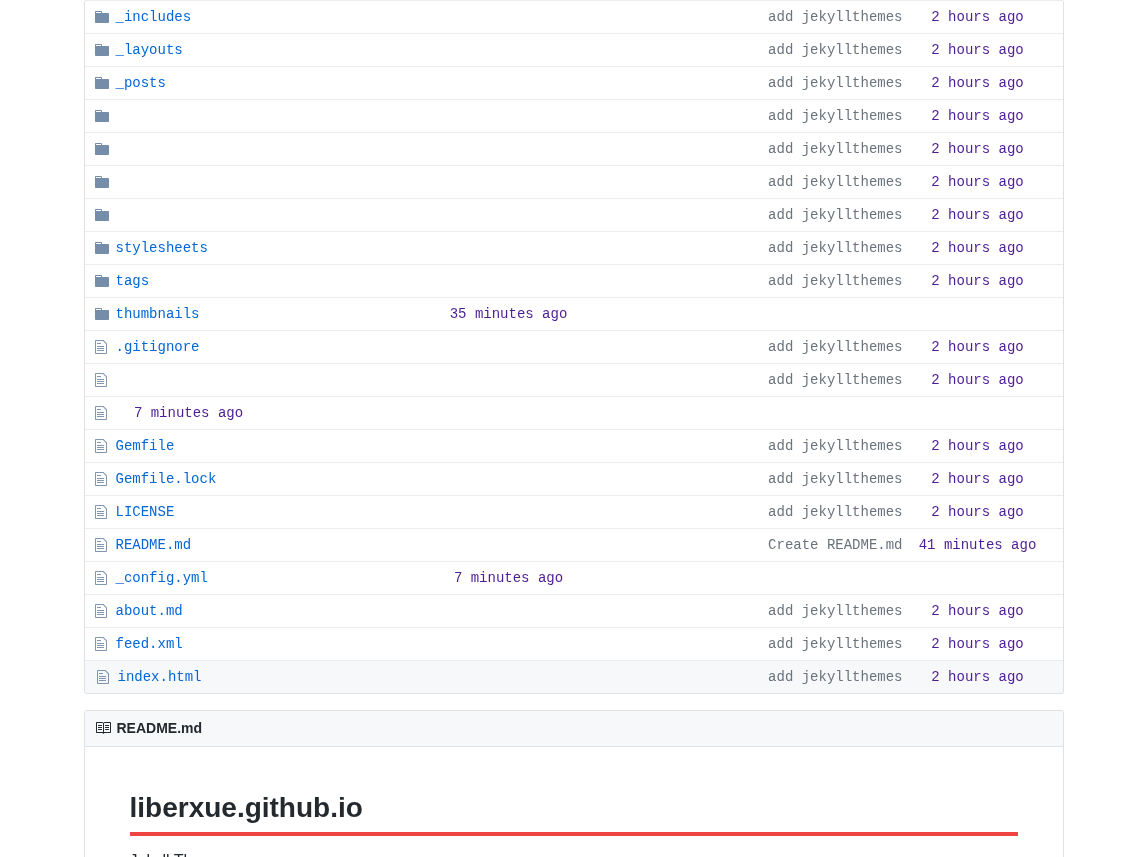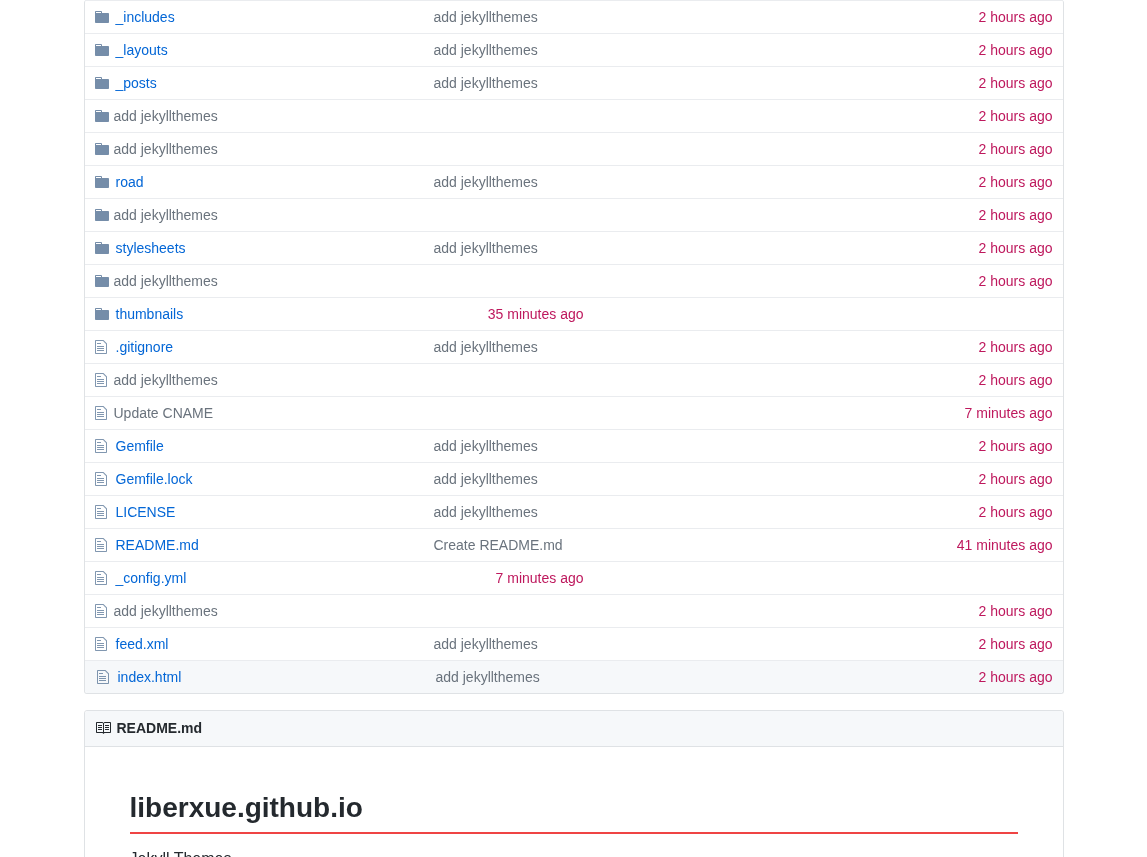--- a/index.html
+++ b/index.html
@@ -10,20 +10,21 @@
       background: #fff;
     }
     .container {
       width: 980px;
       margin: 0 auto;
     }
     .file-list {
       border: 1px solid #dfe2e5;
       border-radius: 3px;
       border-top: none;
+      font-family: Liberation Mono, monospace;
     }
     .file-row {
       display: flex;
       align-items: center;
       padding: 6px 10px;
       border-top: 1px solid #eaecef;
       line-height: 20px;
     }
     .file-row.last {
       background-color: #f6f8fa;
@@ -37,29 +38,30 @@
       margin-right: 2px;
     }
     .name-cell {
       width: 320px;
       flex-shrink: 0;
       padding-left: 2px;
     }
     .message-cell {
       flex: 1;
       color: #6a737d;
+      text-align: right;
     }
     .message-cell a {
       color: #6a737d;
       text-decoration: none;
     }
     .age-cell {
       width: 150px;
-      text-align: right;
-      color: #be185d;
+      text-align: center;
+      color: #4c1d95;
     }
     .name-link {
       color: #0366d6;
       text-decoration: none;
     }
     .octicon {
       fill: rgba(3,47,98,0.55);
       vertical-align: text-bottom;
     }
     .octicon-file {
@@ -84,21 +86,21 @@
       margin-right: 6px;
       fill: #24292e;
     }
     .readme-content {
       padding: 45px;
     }
     .readme-content h1 {
       font-size: 2em;
       font-weight: 600;
       padding-bottom: 0.3em;
-      border-bottom: 2px solid #ef4444;
+      border-bottom: 4px solid #ef4444;
       margin-bottom: 16px;
     }
     .readme-content p {
       font-size: 16px;
       margin-bottom: 16px;
     }
   </style>
 </head>
 <body>
 
@@ -139,21 +141,20 @@
         <span class="icon-cell"><svg class="octicon" viewBox="0 0 14 16" width="14" height="16">
             <path fill-rule="evenodd" d="M13 4H7V3c0-.66-.31-1-1-1H1c-.55 0-1 .45-1 1v10c0 .55.45 1 1 1h12c.55 0 1-.45 1-1V5c0-.55-.45-1-1-1zM6 4H1V3h5v1z"></path>
           </svg></span>
         <span class="message-cell"><a>add jekyllthemes</a></span>
         <span class="age-cell">2 hours ago</span>
       </div>
       <div class="file-row">
         <span class="icon-cell"><svg class="octicon" viewBox="0 0 14 16" width="14" height="16">
             <path fill-rule="evenodd" d="M13 4H7V3c0-.66-.31-1-1-1H1c-.55 0-1 .45-1 1v10c0 .55.45 1 1 1h12c.55 0 1-.45 1-1V5c0-.55-.45-1-1-1zM6 4H1V3h5v1z"></path>
           </svg></span>
-        <span class="name-cell"><a class="name-link">road</a></span>
         <span class="message-cell"><a>add jekyllthemes</a></span>
         <span class="age-cell">2 hours ago</span>
       </div>
       <div class="file-row">
         <span class="icon-cell"><svg class="octicon" viewBox="0 0 14 16" width="14" height="16">
             <path fill-rule="evenodd" d="M13 4H7V3c0-.66-.31-1-1-1H1c-.55 0-1 .45-1 1v10c0 .55.45 1 1 1h12c.55 0 1-.45 1-1V5c0-.55-.45-1-1-1zM6 4H1V3h5v1z"></path>
           </svg></span>
         <span class="message-cell"><a>add jekyllthemes</a></span>
         <span class="age-cell">2 hours ago</span>
       </div>
@@ -162,20 +163,21 @@
             <path fill-rule="evenodd" d="M13 4H7V3c0-.66-.31-1-1-1H1c-.55 0-1 .45-1 1v10c0 .55.45 1 1 1h12c.55 0 1-.45 1-1V5c0-.55-.45-1-1-1zM6 4H1V3h5v1z"></path>
           </svg></span>
         <span class="name-cell"><a class="name-link">stylesheets</a></span>
         <span class="message-cell"><a>add jekyllthemes</a></span>
         <span class="age-cell">2 hours ago</span>
       </div>
       <div class="file-row">
         <span class="icon-cell"><svg class="octicon" viewBox="0 0 14 16" width="14" height="16">
             <path fill-rule="evenodd" d="M13 4H7V3c0-.66-.31-1-1-1H1c-.55 0-1 .45-1 1v10c0 .55.45 1 1 1h12c.55 0 1-.45 1-1V5c0-.55-.45-1-1-1zM6 4H1V3h5v1z"></path>
           </svg></span>
+        <span class="name-cell"><a class="name-link">tags</a></span>
         <span class="message-cell"><a>add jekyllthemes</a></span>
         <span class="age-cell">2 hours ago</span>
       </div>
       <div class="file-row">
         <span class="icon-cell"><svg class="octicon" viewBox="0 0 14 16" width="14" height="16">
             <path fill-rule="evenodd" d="M13 4H7V3c0-.66-.31-1-1-1H1c-.55 0-1 .45-1 1v10c0 .55.45 1 1 1h12c.55 0 1-.45 1-1V5c0-.55-.45-1-1-1zM6 4H1V3h5v1z"></path>
           </svg></span>
         <span class="name-cell"><a class="name-link">thumbnails</a></span>
         <span class="age-cell">35 minutes ago</span>
       </div>
@@ -191,21 +193,20 @@
         <span class="icon-cell"><svg class="octicon octicon-file" viewBox="0 0 12 16" width="12" height="16">
             <path fill-rule="evenodd" d="M6 5H2V4h4v1zM2 8h7V7H2v1zm0 2h7V9H2v1zm0 2h7v-1H2v1zm10-7.5V14c0 .55-.45 1-1 1H1c-.55 0-1-.45-1-1V2c0-.55.45-1 1-1h7.5L12 4.5zM11 5L8 2H1v12h10V5z"></path>
           </svg></span>
         <span class="message-cell"><a>add jekyllthemes</a></span>
         <span class="age-cell">2 hours ago</span>
       </div>
       <div class="file-row">
         <span class="icon-cell"><svg class="octicon octicon-file" viewBox="0 0 12 16" width="12" height="16">
             <path fill-rule="evenodd" d="M6 5H2V4h4v1zM2 8h7V7H2v1zm0 2h7V9H2v1zm0 2h7v-1H2v1zm10-7.5V14c0 .55-.45 1-1 1H1c-.55 0-1-.45-1-1V2c0-.55.45-1 1-1h7.5L12 4.5zM11 5L8 2H1v12h10V5z"></path>
           </svg></span>
-        <span class="message-cell"><a>Update CNAME</a></span>
         <span class="age-cell">7 minutes ago</span>
       </div>
       <div class="file-row">
         <span class="icon-cell"><svg class="octicon octicon-file" viewBox="0 0 12 16" width="12" height="16">
             <path fill-rule="evenodd" d="M6 5H2V4h4v1zM2 8h7V7H2v1zm0 2h7V9H2v1zm0 2h7v-1H2v1zm10-7.5V14c0 .55-.45 1-1 1H1c-.55 0-1-.45-1-1V2c0-.55.45-1 1-1h7.5L12 4.5zM11 5L8 2H1v12h10V5z"></path>
           </svg></span>
         <span class="name-cell"><a class="name-link">Gemfile</a></span>
         <span class="message-cell"><a>add jekyllthemes</a></span>
         <span class="age-cell">2 hours ago</span>
       </div>
@@ -237,20 +238,21 @@
         <span class="icon-cell"><svg class="octicon octicon-file" viewBox="0 0 12 16" width="12" height="16">
             <path fill-rule="evenodd" d="M6 5H2V4h4v1zM2 8h7V7H2v1zm0 2h7V9H2v1zm0 2h7v-1H2v1zm10-7.5V14c0 .55-.45 1-1 1H1c-.55 0-1-.45-1-1V2c0-.55.45-1 1-1h7.5L12 4.5zM11 5L8 2H1v12h10V5z"></path>
           </svg></span>
         <span class="name-cell"><a class="name-link">_config.yml</a></span>
         <span class="age-cell">7 minutes ago</span>
       </div>
       <div class="file-row">
         <span class="icon-cell"><svg class="octicon octicon-file" viewBox="0 0 12 16" width="12" height="16">
             <path fill-rule="evenodd" d="M6 5H2V4h4v1zM2 8h7V7H2v1zm0 2h7V9H2v1zm0 2h7v-1H2v1zm10-7.5V14c0 .55-.45 1-1 1H1c-.55 0-1-.45-1-1V2c0-.55.45-1 1-1h7.5L12 4.5zM11 5L8 2H1v12h10V5z"></path>
           </svg></span>
+        <span class="name-cell"><a class="name-link">about.md</a></span>
         <span class="message-cell"><a>add jekyllthemes</a></span>
         <span class="age-cell">2 hours ago</span>
       </div>
       <div class="file-row">
         <span class="icon-cell"><svg class="octicon octicon-file" viewBox="0 0 12 16" width="12" height="16">
             <path fill-rule="evenodd" d="M6 5H2V4h4v1zM2 8h7V7H2v1zm0 2h7V9H2v1zm0 2h7v-1H2v1zm10-7.5V14c0 .55-.45 1-1 1H1c-.55 0-1-.45-1-1V2c0-.55.45-1 1-1h7.5L12 4.5zM11 5L8 2H1v12h10V5z"></path>
           </svg></span>
         <span class="name-cell"><a class="name-link">feed.xml</a></span>
         <span class="message-cell"><a>add jekyllthemes</a></span>
         <span class="age-cell">2 hours ago</span>

